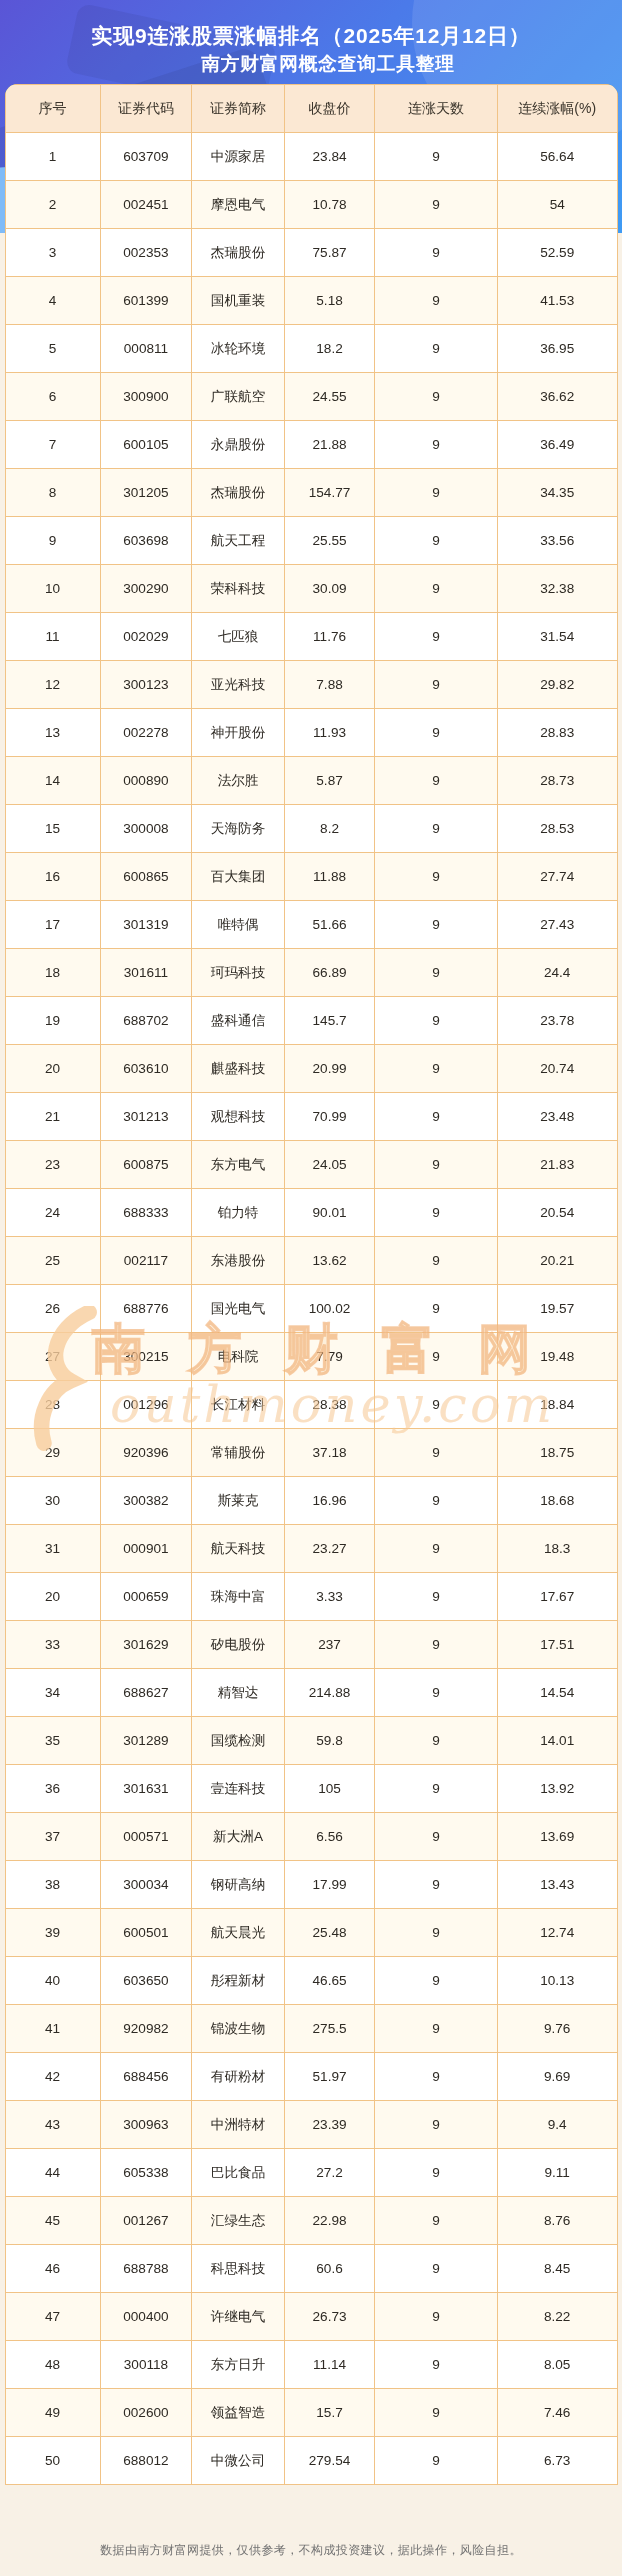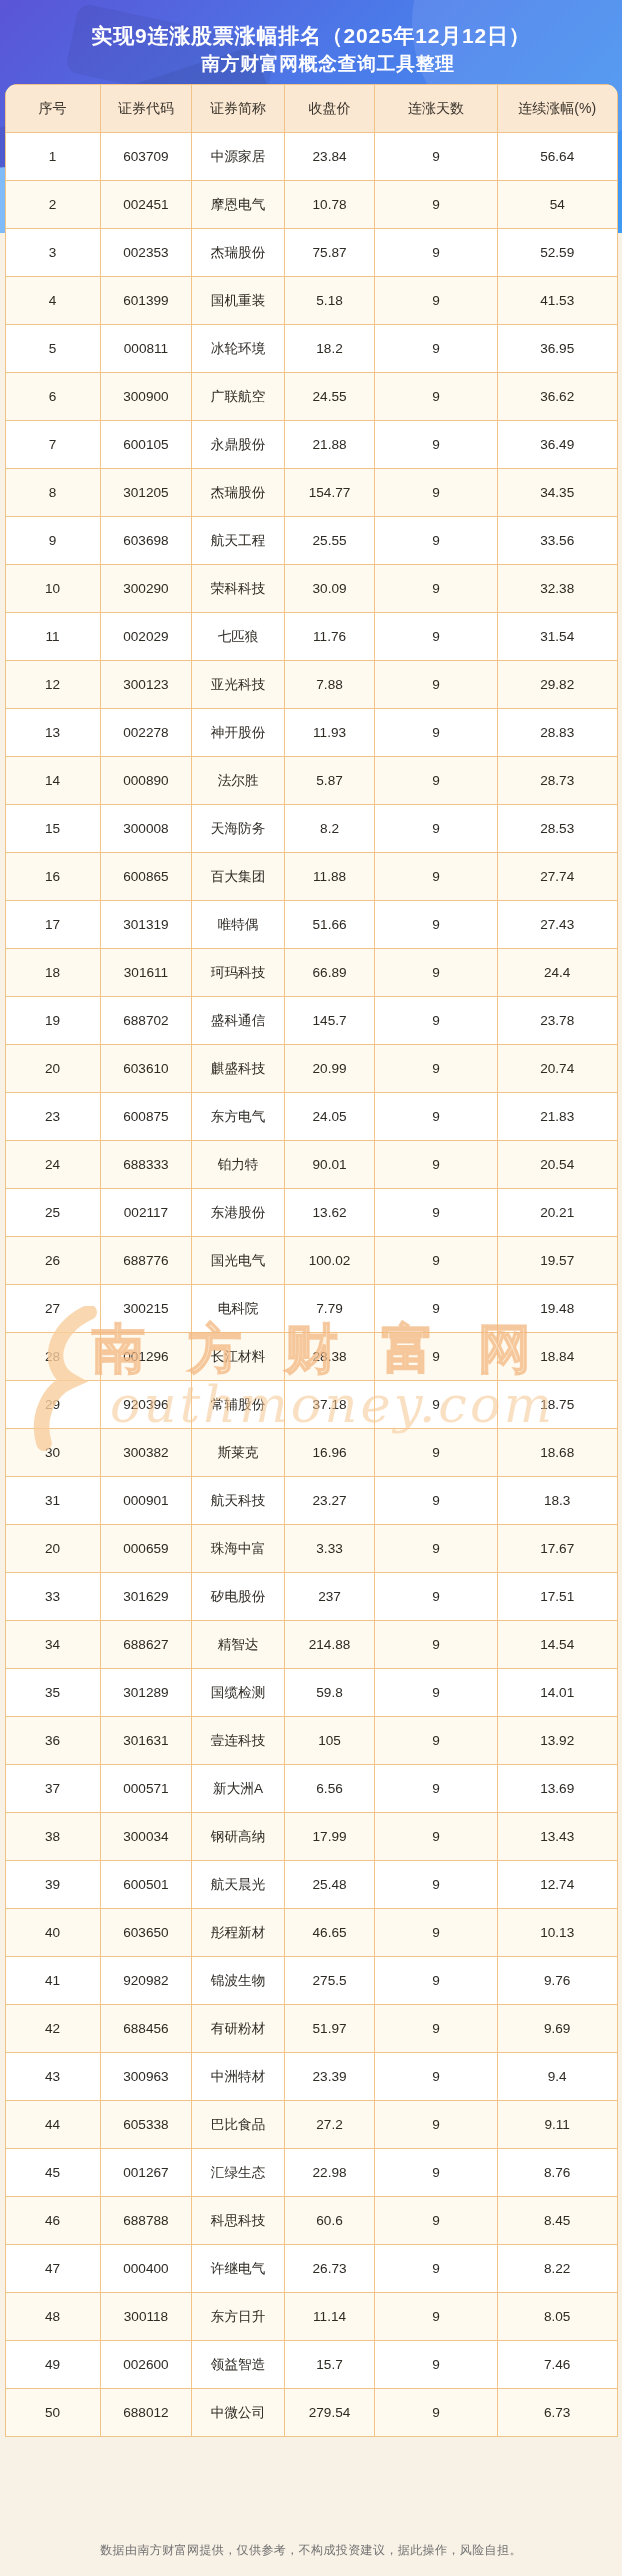--- a/index.html
+++ b/index.html
@@ -345,20 +345,28 @@
           </tr>
           <tr>
             <td>20</td>
             <td>603610</td>
             <td>麒盛科技</td>
             <td>20.99</td>
             <td>9</td>
             <td>20.74</td>
           </tr>
           <tr>
+            <td>21</td>
+            <td>301213</td>
+            <td>观想科技</td>
+            <td>70.99</td>
+            <td>9</td>
+            <td>23.48</td>
+          </tr>
+          <tr>
             <td>23</td>
             <td>600875</td>
             <td>东方电气</td>
             <td>24.05</td>
             <td>9</td>
             <td>21.83</td>
           </tr>
           <tr>
             <td>24</td>
             <td>688333</td>

